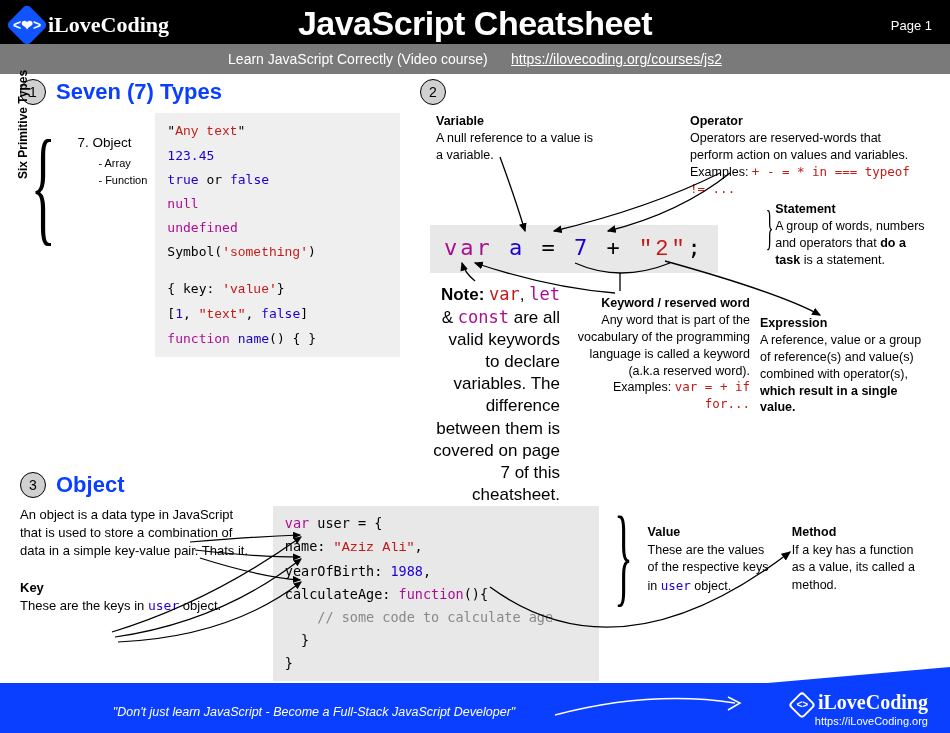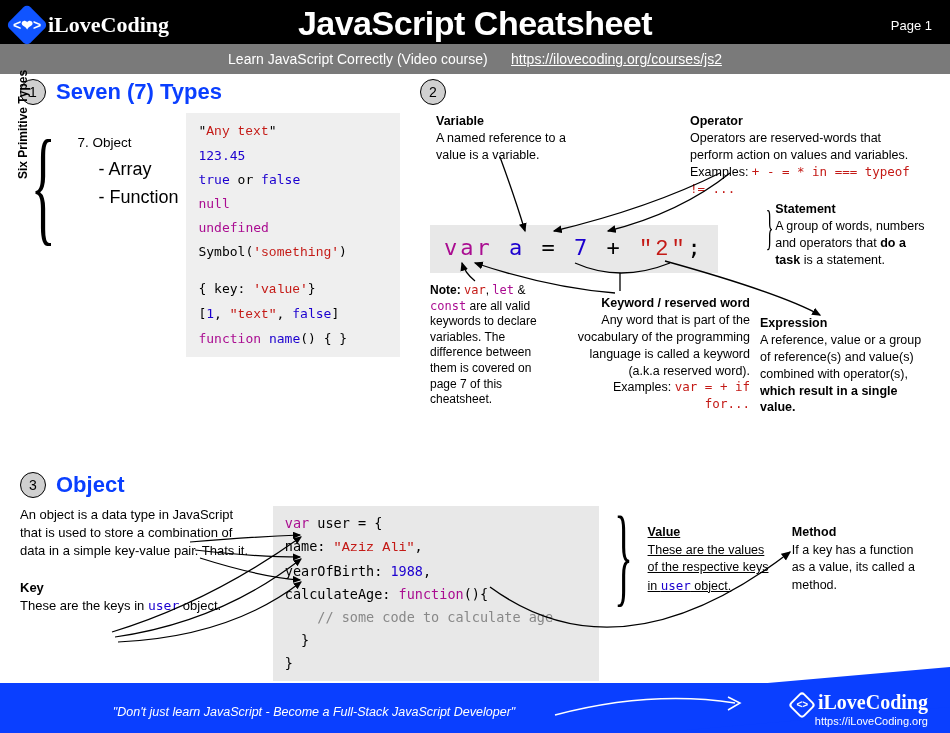--- a/index.html
+++ b/index.html
@@ -120,21 +120,21 @@
     transform: scaleX(0.4);
     margin-left: -8px;
     margin-right: -8px;
   }
   .types-list {
     padding: 6px 8px 6px 4px;
     line-height: 1.75;
     font-size: 13.5px;
   }
   .types-list ol { list-style: decimal; padding-left: 22px; }
-  .types-sub { padding-left: 28px; font-size: 18px; line-height: 1.6; }
+  .types-sub { padding-left: 28px; font-size: 11px; line-height: 1.6; }
   .code-box {
     background: #efefef;
     font-family: "Consolas", "Menlo", monospace;
     font-size: 13px;
     line-height: 1.85;
     padding: 6px 12px;
     flex: 1;
   }
   .c-red { color: #c41a16; font-family: Liberation Mono, monospace; }
   .c-blue { color: #1c00cf; }
@@ -165,21 +165,21 @@
     font-family: Consolas, Menlo, monospace;
     font-size: 22px;
     padding: 8px 14px;
     letter-spacing: 3px;
   }
   .vocab-stmt {
     position: absolute; left: 340px; top: 88px; width: 170px;
   }
   .vocab-note {
     position: absolute; left: 10px; top: 170px; width: 130px;
-    font-size: 12px; line-height: 1.3;
+    font-size: 17px; line-height: 1.3; text-align: right;
   }
   .vocab-kw {
     position: absolute; left: 150px; top: 182px; width: 180px; text-align: right;
   }
   .vocab-expr {
     position: absolute; left: 340px; top: 202px; width: 170px;
   }
   .term { font-weight: 700; display: block; }
   
   .sec3 {
@@ -198,21 +198,21 @@
   .obj-left { width: 240px; }
   .obj-code {
     background: #e8e8e8;
     font-family: Consolas, Menlo, monospace;
     font-size: 13.5px;
     line-height: 1.7;
     padding: 6px 12px;
     width: 330px;
   }
   .obj-key { margin-top: 18px; }
-  .obj-val { width: 130px; margin-top: 18px; font-size: 12.5px; text-decoration: underline; }
+  .obj-val { width: 130px; margin-top: 18px; font-size: 12.5px; }
   .obj-meth { width: 140px; margin-top: 18px; font-size: 12.5px; }
   .brace-r {
     font-size: 110px;
     line-height: 0.6;
     font-family: Georgia, serif;
     transform: scaleX(0.35);
     margin: 0 -18px;
     margin-top: 16px;
   }
   
@@ -334,21 +334,21 @@
     </div>
   </div>
 
   <div class="sec2">
     <div class="section-head">
       <div class="circ-num">2</div>
     </div>
     <div class="vocab-grid">
       <div class="vocab-var">
         <span class="term">Variable</span>
-        <span>A named reference to a value is a variable.</span>
+        <span>A null reference to a value is a variable.</span>
       </div>
       <div class="vocab-op">
         <span class="term">Operator</span>
         <span>Operators are reserved-words that perform action on values and variables.</span><br>
         <span>Examples: </span><span class="c-red" style="font-family:Consolas,monospace">+ - = * in === typeof != ...</span>
       </div>
       <div class="vocab-code">
         <span class="c-purple">var </span><span class="c-blue">a</span><span> = </span><span class="c-blue">7</span><span> + </span><span class="c-red">"2"</span><span>;</span>
       </div>
       <div class="vocab-stmt">

